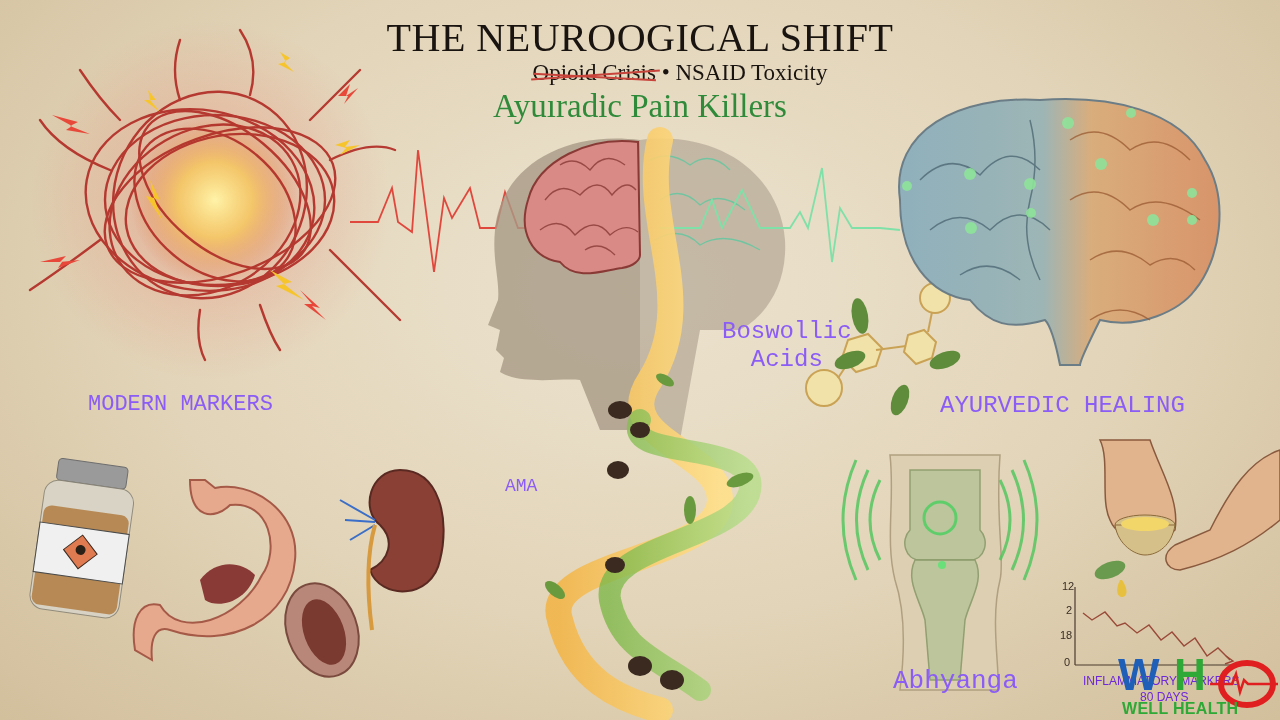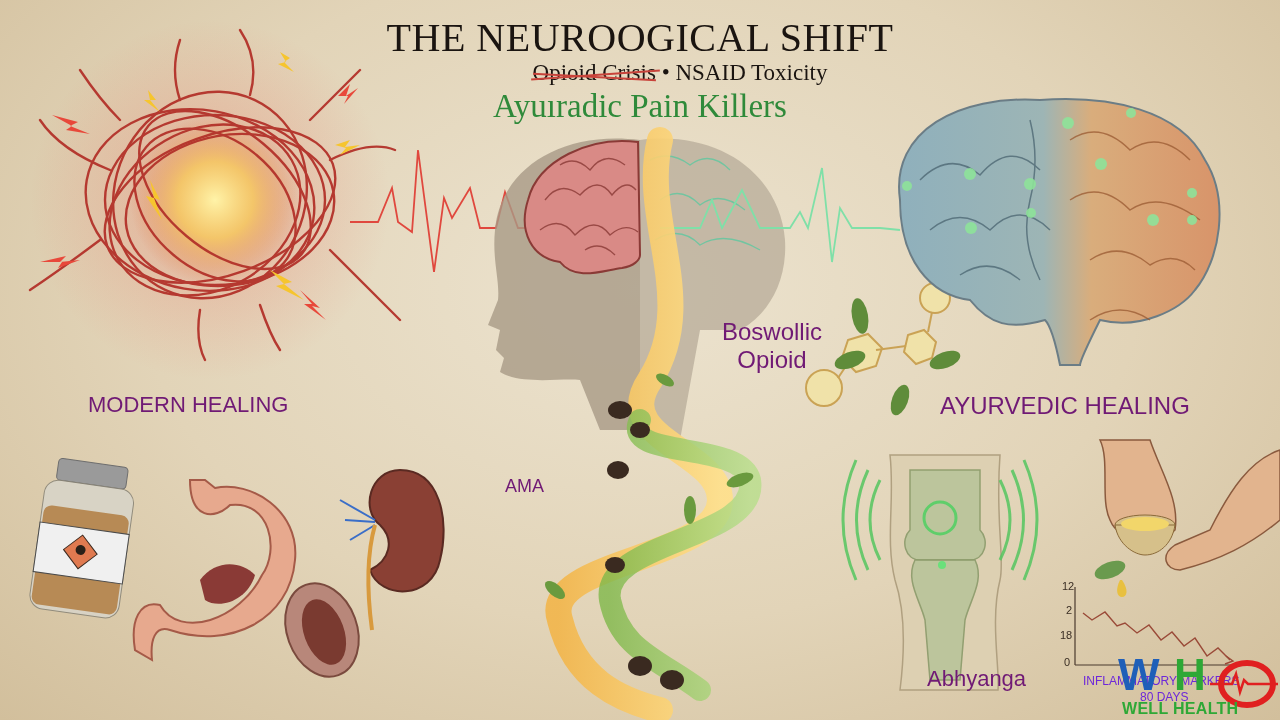--- a/index.html
+++ b/index.html
@@ -6,26 +6,26 @@
   body{width:1280px;height:720px;overflow:hidden;position:relative;
     background:radial-gradient(ellipse at 50% 40%, #ece3cf 0%, #e2d4b8 55%, #d2bf9c 100%);
     font-family:"DejaVu Serif","Liberation Serif",serif;}
   .abs{position:absolute;}
   .title{left:0;width:1280px;top:14px;text-align:center;font-family:"Liberation Serif",serif;font-size:40px;color:#1a1410;letter-spacing:0.5px;}
   .subtitle{left:0;width:1280px;top:60px;text-align:center;font-family:"Liberation Serif",serif;font-size:23px;color:#1a1410;padding-left:40px;}
   .strike{position:relative;display:inline-block;}
   .strike::after{content:"";position:absolute;left:-2px;right:-4px;top:52%;height:2px;background:#c8433a;transform:rotate(-4deg);}
   .strike::before{content:"";position:absolute;left:0;right:0;top:62%;height:1.5px;background:#c8433a;transform:rotate(3deg);}
   .tagline{left:0;width:1280px;top:88px;text-align:center;font-family:"Liberation Serif",serif;font-size:33px;color:#2f8a3a;}
-  .label{font-family:Liberation Sans, sans-serif;color:#701a75;}
+  .label{font-family:Liberation Mono, monospace;color:#8b5cf6;}
   .lbl-modern{left:88px;top:392px;font-size:22px;}
   .lbl-ayur{left:940px;top:392px;font-size:24px;}
   .lbl-bosw{left:722px;top:318px;font-size:24px;line-height:28px;text-align:center;}
   .lbl-ama{left:505px;top:476px;font-size:18px;}
-  .lbl-abhy{left:893px;top:666px;font-size:22px;margin-left:34px;}
+  .lbl-abhy{left:893px;top:666px;font-size:26px;}
   .tick{font-family:"Liberation Sans",sans-serif;font-size:11px;color:#3a2e24;position:absolute;}
   .chart-xlabel{font-family:"Liberation Sans",sans-serif;font-size:12px;color:#6d28d9;}
   .logo{left:1118px;top:656px;width:162px;height:64px;}
   .logo-w{font-family:"Liberation Sans",sans-serif;font-weight:bold;font-size:44px;color:#1f5fb8;position:absolute;left:0;top:-6px;}
   .logo-h{font-family:"Liberation Sans",sans-serif;font-weight:bold;font-size:44px;color:#2ea836;position:absolute;left:56px;top:-6px;}
   .logo-o{position:absolute;left:100px;top:4px;width:46px;height:36px;border:6px solid #e02020;border-radius:50%;}
   .logo-sub{font-family:"Liberation Sans",sans-serif;font-weight:bold;font-size:16px;color:#2ea836;position:absolute;left:4px;top:44px;letter-spacing:0.3px;}
 </style>
 </head>
 <body>
@@ -235,25 +235,25 @@
   </g>
 
   <g>
     <line x1="1075" y1="587" x2="1075" y2="665" stroke="#4a3a2e" stroke-width="1.2"></line>
     <line x1="1075" y1="665" x2="1240" y2="665" stroke="#4a3a2e" stroke-width="1.2"></line>
     <polyline fill="none" stroke="#9a4a38" stroke-width="1.4" points="1083,613 1092,620 1105,612 1117,626 1125,623 1137,633 1149,625 1161,640 1172,632 1184,646 1195,638 1207,656 1218,648 1230,660"></polyline>
     <path d="M 1226 656 L 1233 661 L 1225 664" fill="none" stroke="#9a4a38" stroke-width="1.4"></path>
   </g>
 </svg>
 
-<div class="abs label lbl-modern">MODERN HEALING</div>
+<div class="abs label lbl-modern">MODERN MARKERS</div>
 <div class="abs label lbl-ayur">AYURVEDIC HEALING</div>
 <div class="abs label lbl-bosw">
   <div>Boswollic</div>
-  <div>Opioid</div>
+  <div>Acids</div>
 </div>
 <div class="abs label lbl-ama">AMA</div>
 <div class="abs label lbl-abhy">Abhyanga</div>
 
 <div class="abs" style="left:0;top:0;width:1280px;height:540px;pointer-events:none">
   <span class="tick" style="left:1062px;top:580px">12</span>
   <span class="tick" style="left:1066px;top:604px">2</span>
   <span class="tick" style="left:1060px;top:629px">18</span>
   <span class="tick" style="left:1064px;top:656px">0</span>
   <span class="abs chart-xlabel" style="left:1083px;top:674px">INFLAMMATORY MARKERS</span>

